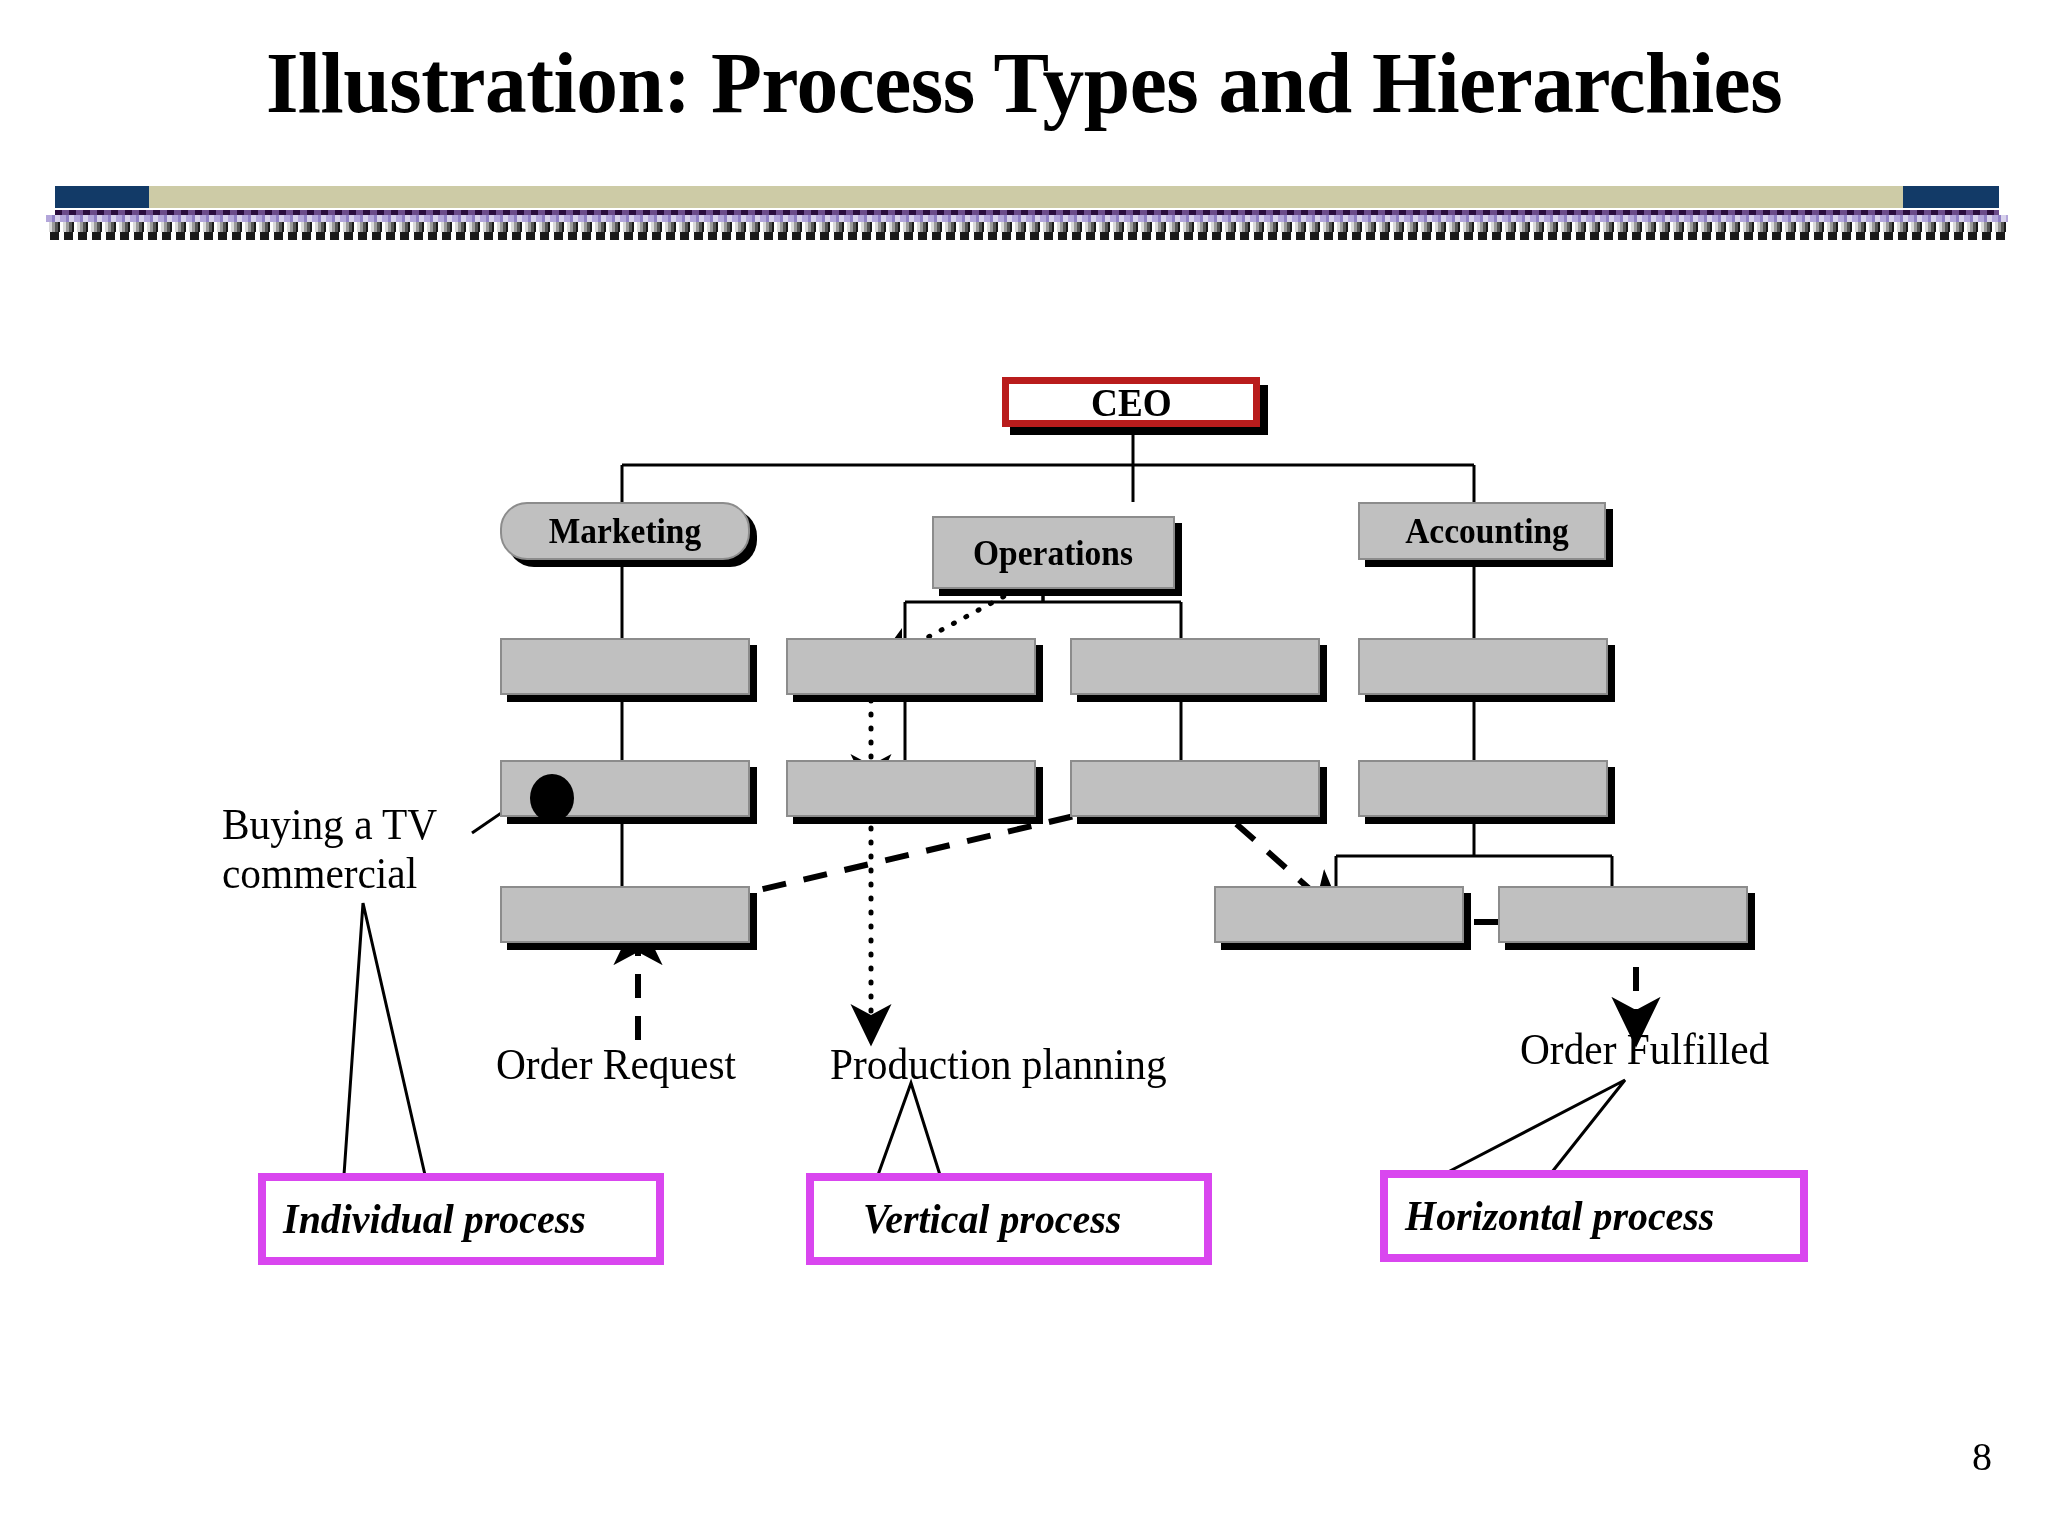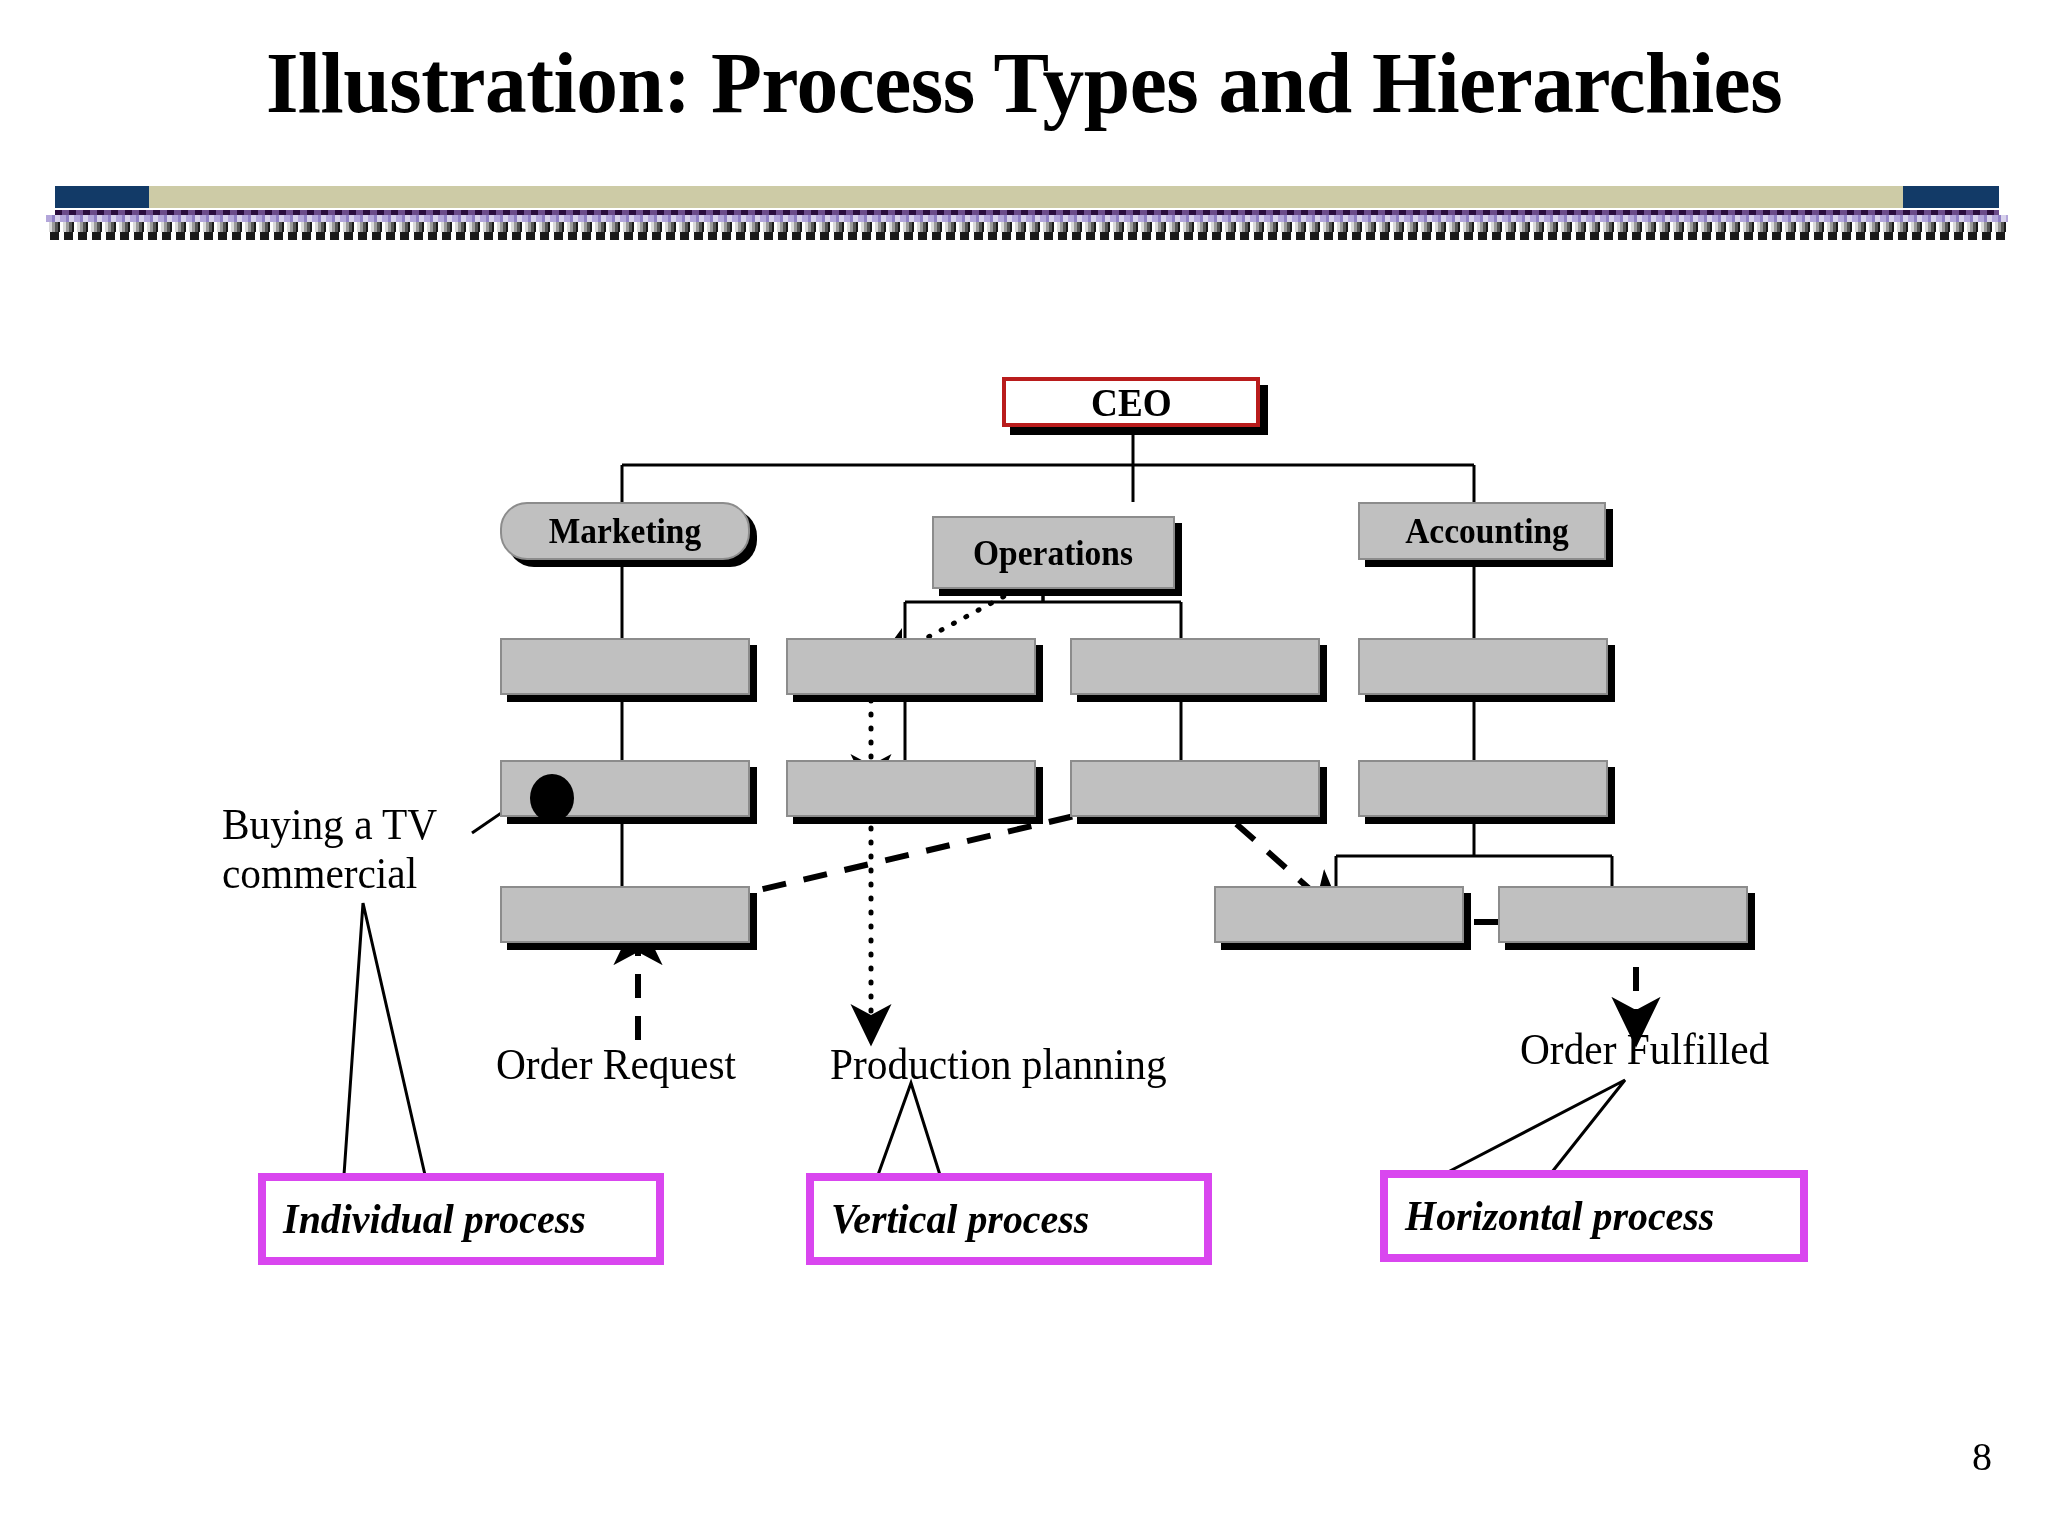--- a/index.html
+++ b/index.html
@@ -144,21 +144,21 @@
     font-family: "Liberation Serif", serif;
     font-weight: bold;
     font-size: 36px;
     color: #000000;
     transform: scaleX(0.93);
     white-space: nowrap;
   }
   
   .node.ceo {
     background: #ffffff;
-    border: 4px solid #b91c1c;
+    border: 7px solid #b91c1c;
     box-shadow: 8px 8px 0 0 #000000;
   }
   .node.ceo .node-label { font-size: 40px; }
   
   .node.gray {
     background: #c0c0c0;
     border: 2px solid #8c8c8c;
     box-shadow: 7px 7px 0 0 #000000;
   }
 
@@ -397,21 +397,21 @@
   <div class="annot" style="left:496px; top:1040px;">Order Request</div>
 
   <div class="annot" style="left:830px; top:1040px;">Production planning</div>
 
   <div class="annot" style="left:1520px; top:1025px;">Order Fulfilled</div>
 
   <div class="callout" style="left:258px; top:1173px; width:406px; height:92px;">
     <span class="callout-label">Individual process</span>
   </div>
 
-  <div class="callout" style="left:806px; top:1173px; width:406px; height:92px;">
+  <div class="callout" style="left:806px; top:1173px; width:406px; height:92px;padding-left:32px;">
     <span class="callout-label">Vertical process</span>
   </div>
 
   <div class="callout" style="left:1380px; top:1170px; width:428px; height:92px;">
     <span class="callout-label">Horizontal process</span>
   </div>
 
 </div>
 
 <div id="page-number">8</div>

